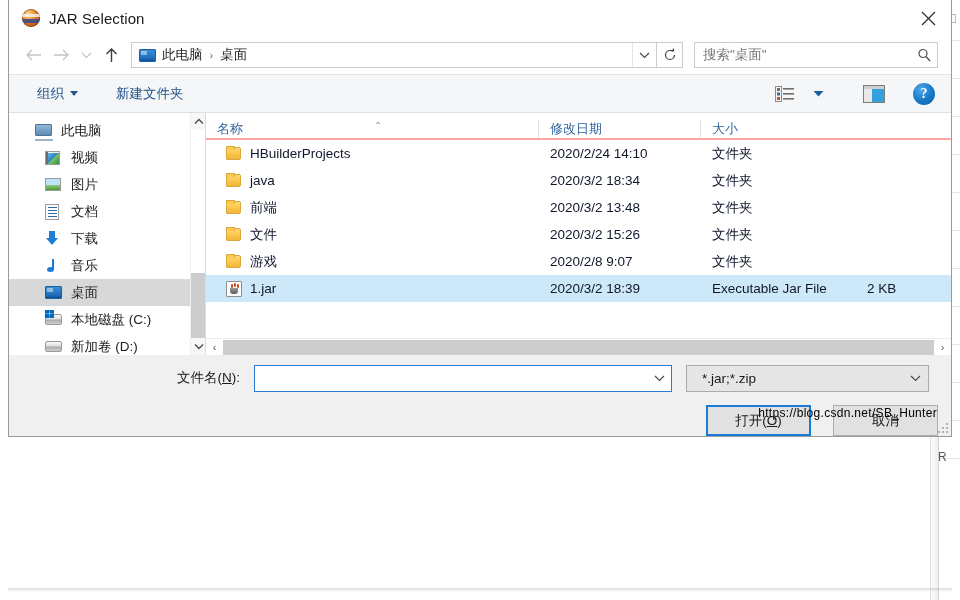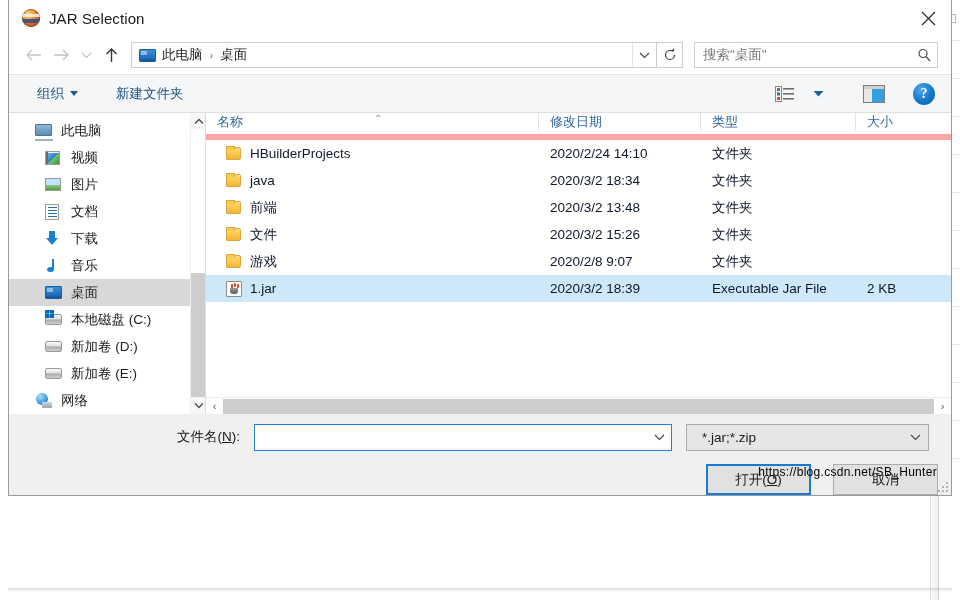--- a/index.html
+++ b/index.html
@@ -41,21 +41,21 @@
   }
   .bg-scroll-sq {
     position: absolute; right: 4px; top: 14px; width: 9px; height: 9px;
     border: 1px solid #b9b9b9; background: #fdfdfd;
   }
 
   
   #dialog {
     position: absolute;
     left: 8px; top: 0px;
-    width: 944px; height: 496px;
+    width: 944px; height: 437px;
     background: #f0f0f0;
     border: 1px solid #9a9a9a;
     border-top: none;
     display: flex; flex-direction: column;
   }
   #dialog-shadow {
     position: absolute; left: 8px; top: 588px; width: 944px; height: 4px;
     background: linear-gradient(to bottom, rgba(0,0,0,.13), rgba(0,0,0,0));
   }
 
@@ -301,22 +301,22 @@
   }
 
   
   .filepane {
     flex: 1 1 auto; min-width: 0; position: relative;
     display: flex; flex-direction: column;
     border-left: 1px solid #dcdcdc;
     background: #ffffff;
   }
   .colhead {
-    height: 27px; display: flex; align-items: flex-start;
-    border-bottom: 6px solid #fca5a5; flex: 0 0 auto;
+    height: 27px; display: flex; align-items: flex-end;
+    border-bottom: 2px solid #fca5a5; flex: 0 0 auto;
     background: #ffffff; position: relative;
   }
   .col {
     display: flex; align-items: center;
     font-size: 13px; color: #33669c;
     padding-left: 11px; position: relative;
     border-right: 1px solid #e2e2e2;
     white-space: nowrap;
   }
   .col:last-child { border-right: none; }
@@ -656,23 +656,20 @@
 
     <div class="filepane">
       <div class="colhead">
         <div class="col col-name">
           <span>名称</span>
           <span class="sort-caret">⌃</span>
         </div>
         <div class="col col-date">
           <span>修改日期</span>
         </div>
-        <div class="col col-type">
-          <span>类型</span>
-        </div>
         <div class="col col-size">
           <span>大小</span>
         </div>
       </div>
 
       <div class="rows" id="rows-container">
           <div class="row">
             <div class="cell name">
               <span class="folder-ic"></span>
               <span>HBuilderProjects</span>

